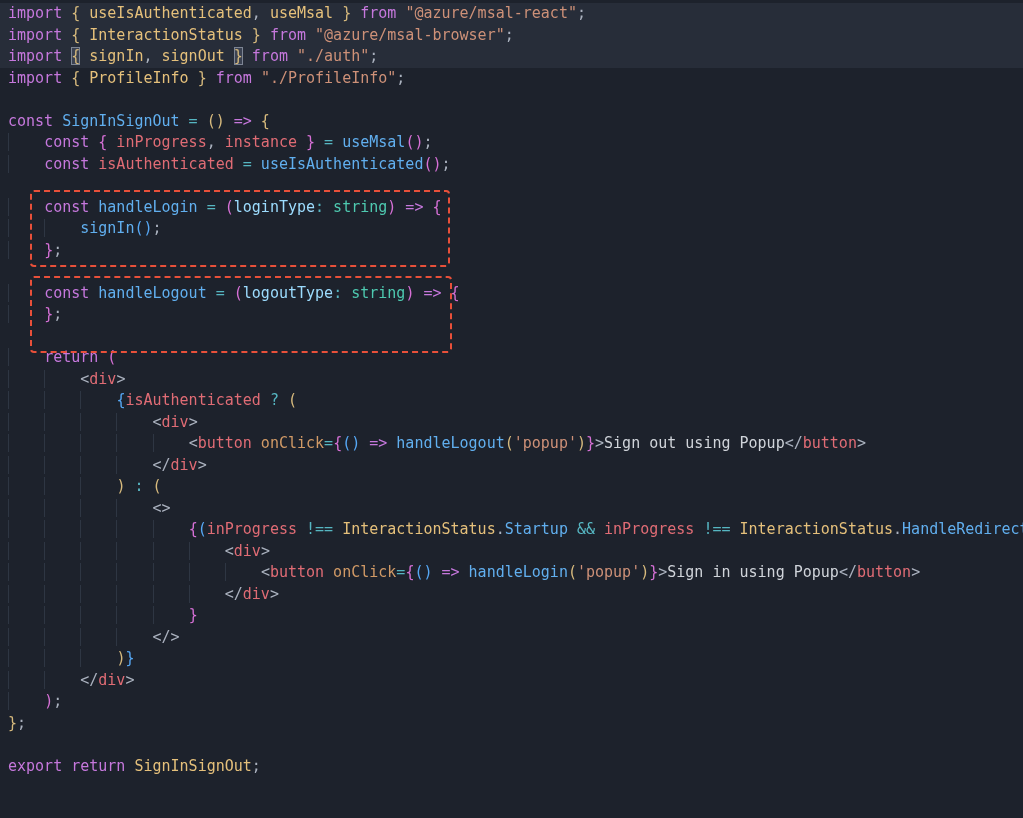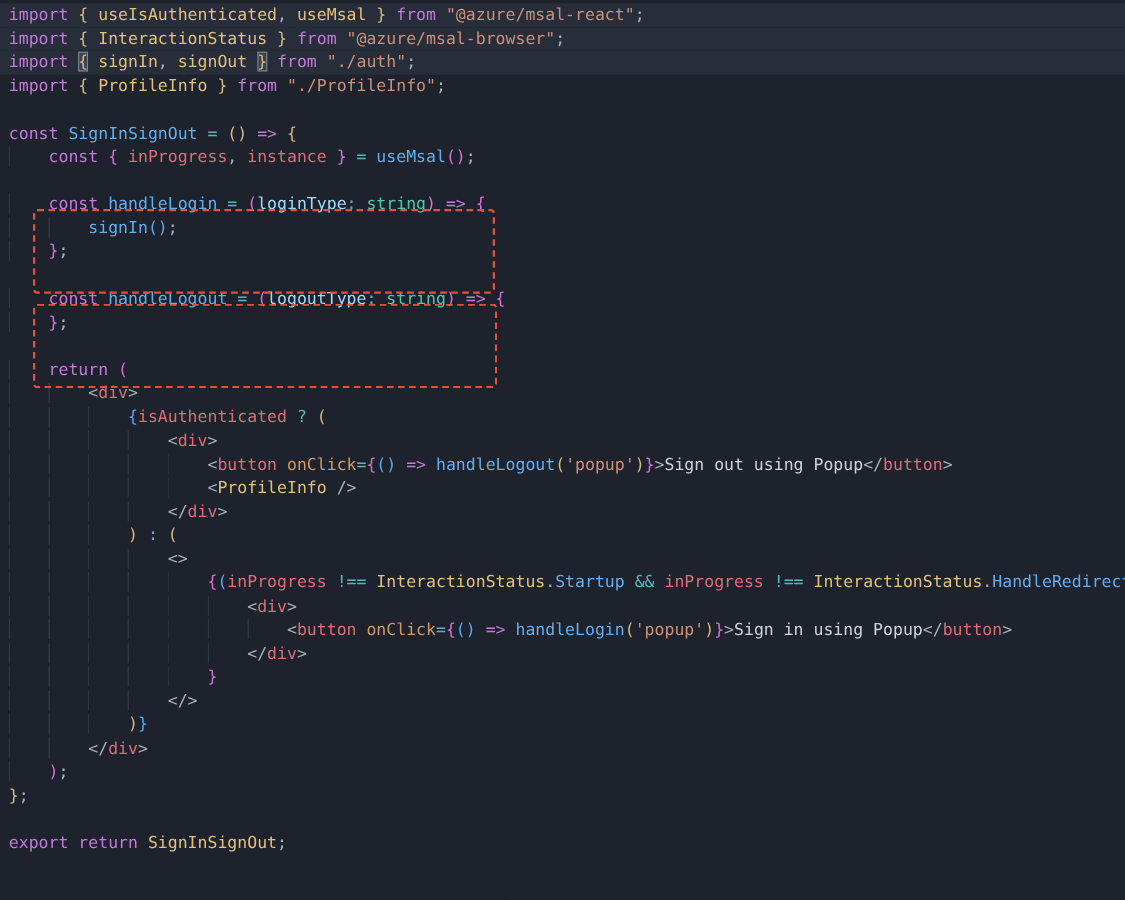--- a/index.html
+++ b/index.html
@@ -47,34 +47,34 @@
 
 <div class="editor">
   <div class="code" id="lines">
       <div class="line hl"><span class="tk-kw">import</span><span class="tk-def"> </span><span class="tk-b1">{</span><span class="tk-cls"> useIsAuthenticated</span><span class="tk-pun">,</span><span class="tk-cls"> useMsal</span><span class="tk-def"> </span><span class="tk-b1">}</span><span class="tk-kw"> from</span><span class="tk-def"> </span><span class="tk-str">"@azure/msal-react"</span><span class="tk-pun">;</span></div>
       <div class="line hl"><span class="tk-kw">import</span><span class="tk-def"> </span><span class="tk-b1">{</span><span class="tk-cls"> InteractionStatus</span><span class="tk-def"> </span><span class="tk-b1">}</span><span class="tk-kw"> from</span><span class="tk-def"> </span><span class="tk-str">"@azure/msal-browser"</span><span class="tk-pun">;</span></div>
       <div class="line hl"><span class="tk-kw">import</span><span class="tk-def"> </span><span class="tk-bm">{</span><span class="tk-cls"> signIn</span><span class="tk-pun">,</span><span class="tk-cls"> signOut</span><span class="tk-def"> </span><span class="tk-bm">}</span><span class="tk-kw"> from</span><span class="tk-def"> </span><span class="tk-str">"./auth"</span><span class="tk-pun">;</span></div>
       <div class="line"><span class="tk-kw">import</span><span class="tk-def"> </span><span class="tk-b1">{</span><span class="tk-cls"> ProfileInfo</span><span class="tk-def"> </span><span class="tk-b1">}</span><span class="tk-kw"> from</span><span class="tk-def"> </span><span class="tk-str">"./ProfileInfo"</span><span class="tk-pun">;</span></div>
       <div class="line"></div>
       <div class="line"><span class="tk-kw">const</span><span class="tk-fn"> SignInSignOut</span><span class="tk-op"> =</span><span class="tk-def"> </span><span class="tk-b1">(</span><span class="tk-b1">)</span><span class="tk-arrow"> =&gt;</span><span class="tk-b1"> {</span></div>
       <div class="line"><span class="ind">    </span><span class="tk-kw">const</span><span class="tk-def"> </span><span class="tk-b2">{</span><span class="tk-var"> inProgress</span><span class="tk-pun">,</span><span class="tk-var"> instance</span><span class="tk-def"> </span><span class="tk-b2">}</span><span class="tk-op"> =</span><span class="tk-fn"> useMsal</span><span class="tk-b2">(</span><span class="tk-b2">)</span><span class="tk-pun">;</span></div>
+      <div class="line"><span class="ind">    </span><span class="tk-kw">const</span><span class="tk-var"> isAuthenticated</span><span class="tk-op"> =</span><span class="tk-fn"> useIsAuthenticated</span><span class="tk-b2">(</span><span class="tk-b2">)</span><span class="tk-pun">;</span></div>
       <div class="line"></div>
       <div class="line"><span class="ind">    </span><span class="tk-kw">const</span><span class="tk-fn"> handleLogin</span><span class="tk-op"> =</span><span class="tk-def"> </span><span class="tk-b2">(</span><span class="tk-param">loginType</span><span class="tk-op">:</span><span class="tk-typ"> string</span><span class="tk-b2">)</span><span class="tk-arrow"> =&gt;</span><span class="tk-b2"> {</span></div>
       <div class="line"><span class="ind">    </span><span class="ind">    </span><span class="tk-fn">signIn</span><span class="tk-b3">(</span><span class="tk-b3">)</span><span class="tk-pun">;</span></div>
       <div class="line"><span class="ind">    </span><span class="tk-b2">}</span><span class="tk-pun">;</span></div>
       <div class="line"></div>
       <div class="line"><span class="ind">    </span><span class="tk-kw">const</span><span class="tk-fn"> handleLogout</span><span class="tk-op"> =</span><span class="tk-def"> </span><span class="tk-b2">(</span><span class="tk-param">logoutType</span><span class="tk-op">:</span><span class="tk-typ"> string</span><span class="tk-b2">)</span><span class="tk-arrow"> =&gt;</span><span class="tk-b2"> {</span></div>
       <div class="line"><span class="ind">    </span><span class="tk-b2">}</span><span class="tk-pun">;</span></div>
       <div class="line"></div>
       <div class="line"><span class="ind">    </span><span class="tk-kw">return</span><span class="tk-def"> </span><span class="tk-b2">(</span></div>
       <div class="line"><span class="ind">    </span><span class="ind">    </span><span class="tk-pun">&lt;</span><span class="tk-tag">div</span><span class="tk-pun">&gt;</span></div>
       <div class="line"><span class="ind">    </span><span class="ind">    </span><span class="ind">    </span><span class="tk-b3">{</span><span class="tk-var">isAuthenticated</span><span class="tk-op"> ?</span><span class="tk-b1"> (</span></div>
       <div class="line"><span class="ind">    </span><span class="ind">    </span><span class="ind">    </span><span class="ind">    </span><span class="tk-pun">&lt;</span><span class="tk-tag">div</span><span class="tk-pun">&gt;</span></div>
       <div class="line"><span class="ind">    </span><span class="ind">    </span><span class="ind">    </span><span class="ind">    </span><span class="ind">    </span><span class="tk-pun">&lt;</span><span class="tk-tag">button</span><span class="tk-attr"> onClick</span><span class="tk-op">=</span><span class="tk-b2">{</span><span class="tk-b3">(</span><span class="tk-b3">)</span><span class="tk-arrow"> =&gt;</span><span class="tk-fn"> handleLogout</span><span class="tk-b1">(</span><span class="tk-str">'popup'</span><span class="tk-b1">)</span><span class="tk-b2">}</span><span class="tk-pun">&gt;</span><span class="tk-txt">Sign out using Popup</span><span class="tk-pun">&lt;/</span><span class="tk-tag">button</span><span class="tk-pun">&gt;</span></div>
-      <div class="line"><span class="ind">    </span><span class="ind">    </span><span class="ind">    </span><span class="ind">    </span><span class="ind">    </span><span class="tk-pun">&lt;</span><span class="tk-cls">ProfileInfo</span><span class="tk-pun"> /&gt;</span></div>
       <div class="line"><span class="ind">    </span><span class="ind">    </span><span class="ind">    </span><span class="ind">    </span><span class="tk-pun">&lt;/</span><span class="tk-tag">div</span><span class="tk-pun">&gt;</span></div>
       <div class="line"><span class="ind">    </span><span class="ind">    </span><span class="ind">    </span><span class="tk-b1">)</span><span class="tk-op"> :</span><span class="tk-b1"> (</span></div>
       <div class="line"><span class="ind">    </span><span class="ind">    </span><span class="ind">    </span><span class="ind">    </span><span class="tk-pun">&lt;&gt;</span></div>
       <div class="line"><span class="ind">    </span><span class="ind">    </span><span class="ind">    </span><span class="ind">    </span><span class="ind">    </span><span class="tk-b2">{</span><span class="tk-b3">(</span><span class="tk-var">inProgress</span><span class="tk-op"> !==</span><span class="tk-cls"> InteractionStatus</span><span class="tk-pun">.</span><span class="tk-fn">Startup</span><span class="tk-op"> &amp;&amp;</span><span class="tk-var"> inProgress</span><span class="tk-op"> !==</span><span class="tk-cls"> InteractionStatus</span><span class="tk-pun">.</span><span class="tk-fn">HandleRedirect</span><span class="tk-b3">)</span><span class="tk-op"> &amp;&amp;</span></div>
       <div class="line"><span class="ind">    </span><span class="ind">    </span><span class="ind">    </span><span class="ind">    </span><span class="ind">    </span><span class="ind">    </span><span class="tk-pun">&lt;</span><span class="tk-tag">div</span><span class="tk-pun">&gt;</span></div>
       <div class="line"><span class="ind">    </span><span class="ind">    </span><span class="ind">    </span><span class="ind">    </span><span class="ind">    </span><span class="ind">    </span><span class="ind">    </span><span class="tk-pun">&lt;</span><span class="tk-tag">button</span><span class="tk-attr"> onClick</span><span class="tk-op">=</span><span class="tk-b2">{</span><span class="tk-b3">(</span><span class="tk-b3">)</span><span class="tk-arrow"> =&gt;</span><span class="tk-fn"> handleLogin</span><span class="tk-b1">(</span><span class="tk-str">'popup'</span><span class="tk-b1">)</span><span class="tk-b2">}</span><span class="tk-pun">&gt;</span><span class="tk-txt">Sign in using Popup</span><span class="tk-pun">&lt;/</span><span class="tk-tag">button</span><span class="tk-pun">&gt;</span></div>
       <div class="line"><span class="ind">    </span><span class="ind">    </span><span class="ind">    </span><span class="ind">    </span><span class="ind">    </span><span class="ind">    </span><span class="tk-pun">&lt;/</span><span class="tk-tag">div</span><span class="tk-pun">&gt;</span></div>
       <div class="line"><span class="ind">    </span><span class="ind">    </span><span class="ind">    </span><span class="ind">    </span><span class="ind">    </span><span class="tk-b2">}</span></div>
       <div class="line"><span class="ind">    </span><span class="ind">    </span><span class="ind">    </span><span class="ind">    </span><span class="tk-pun">&lt;/&gt;</span></div>
       <div class="line"><span class="ind">    </span><span class="ind">    </span><span class="ind">    </span><span class="tk-b1">)</span><span class="tk-b3">}</span></div>

